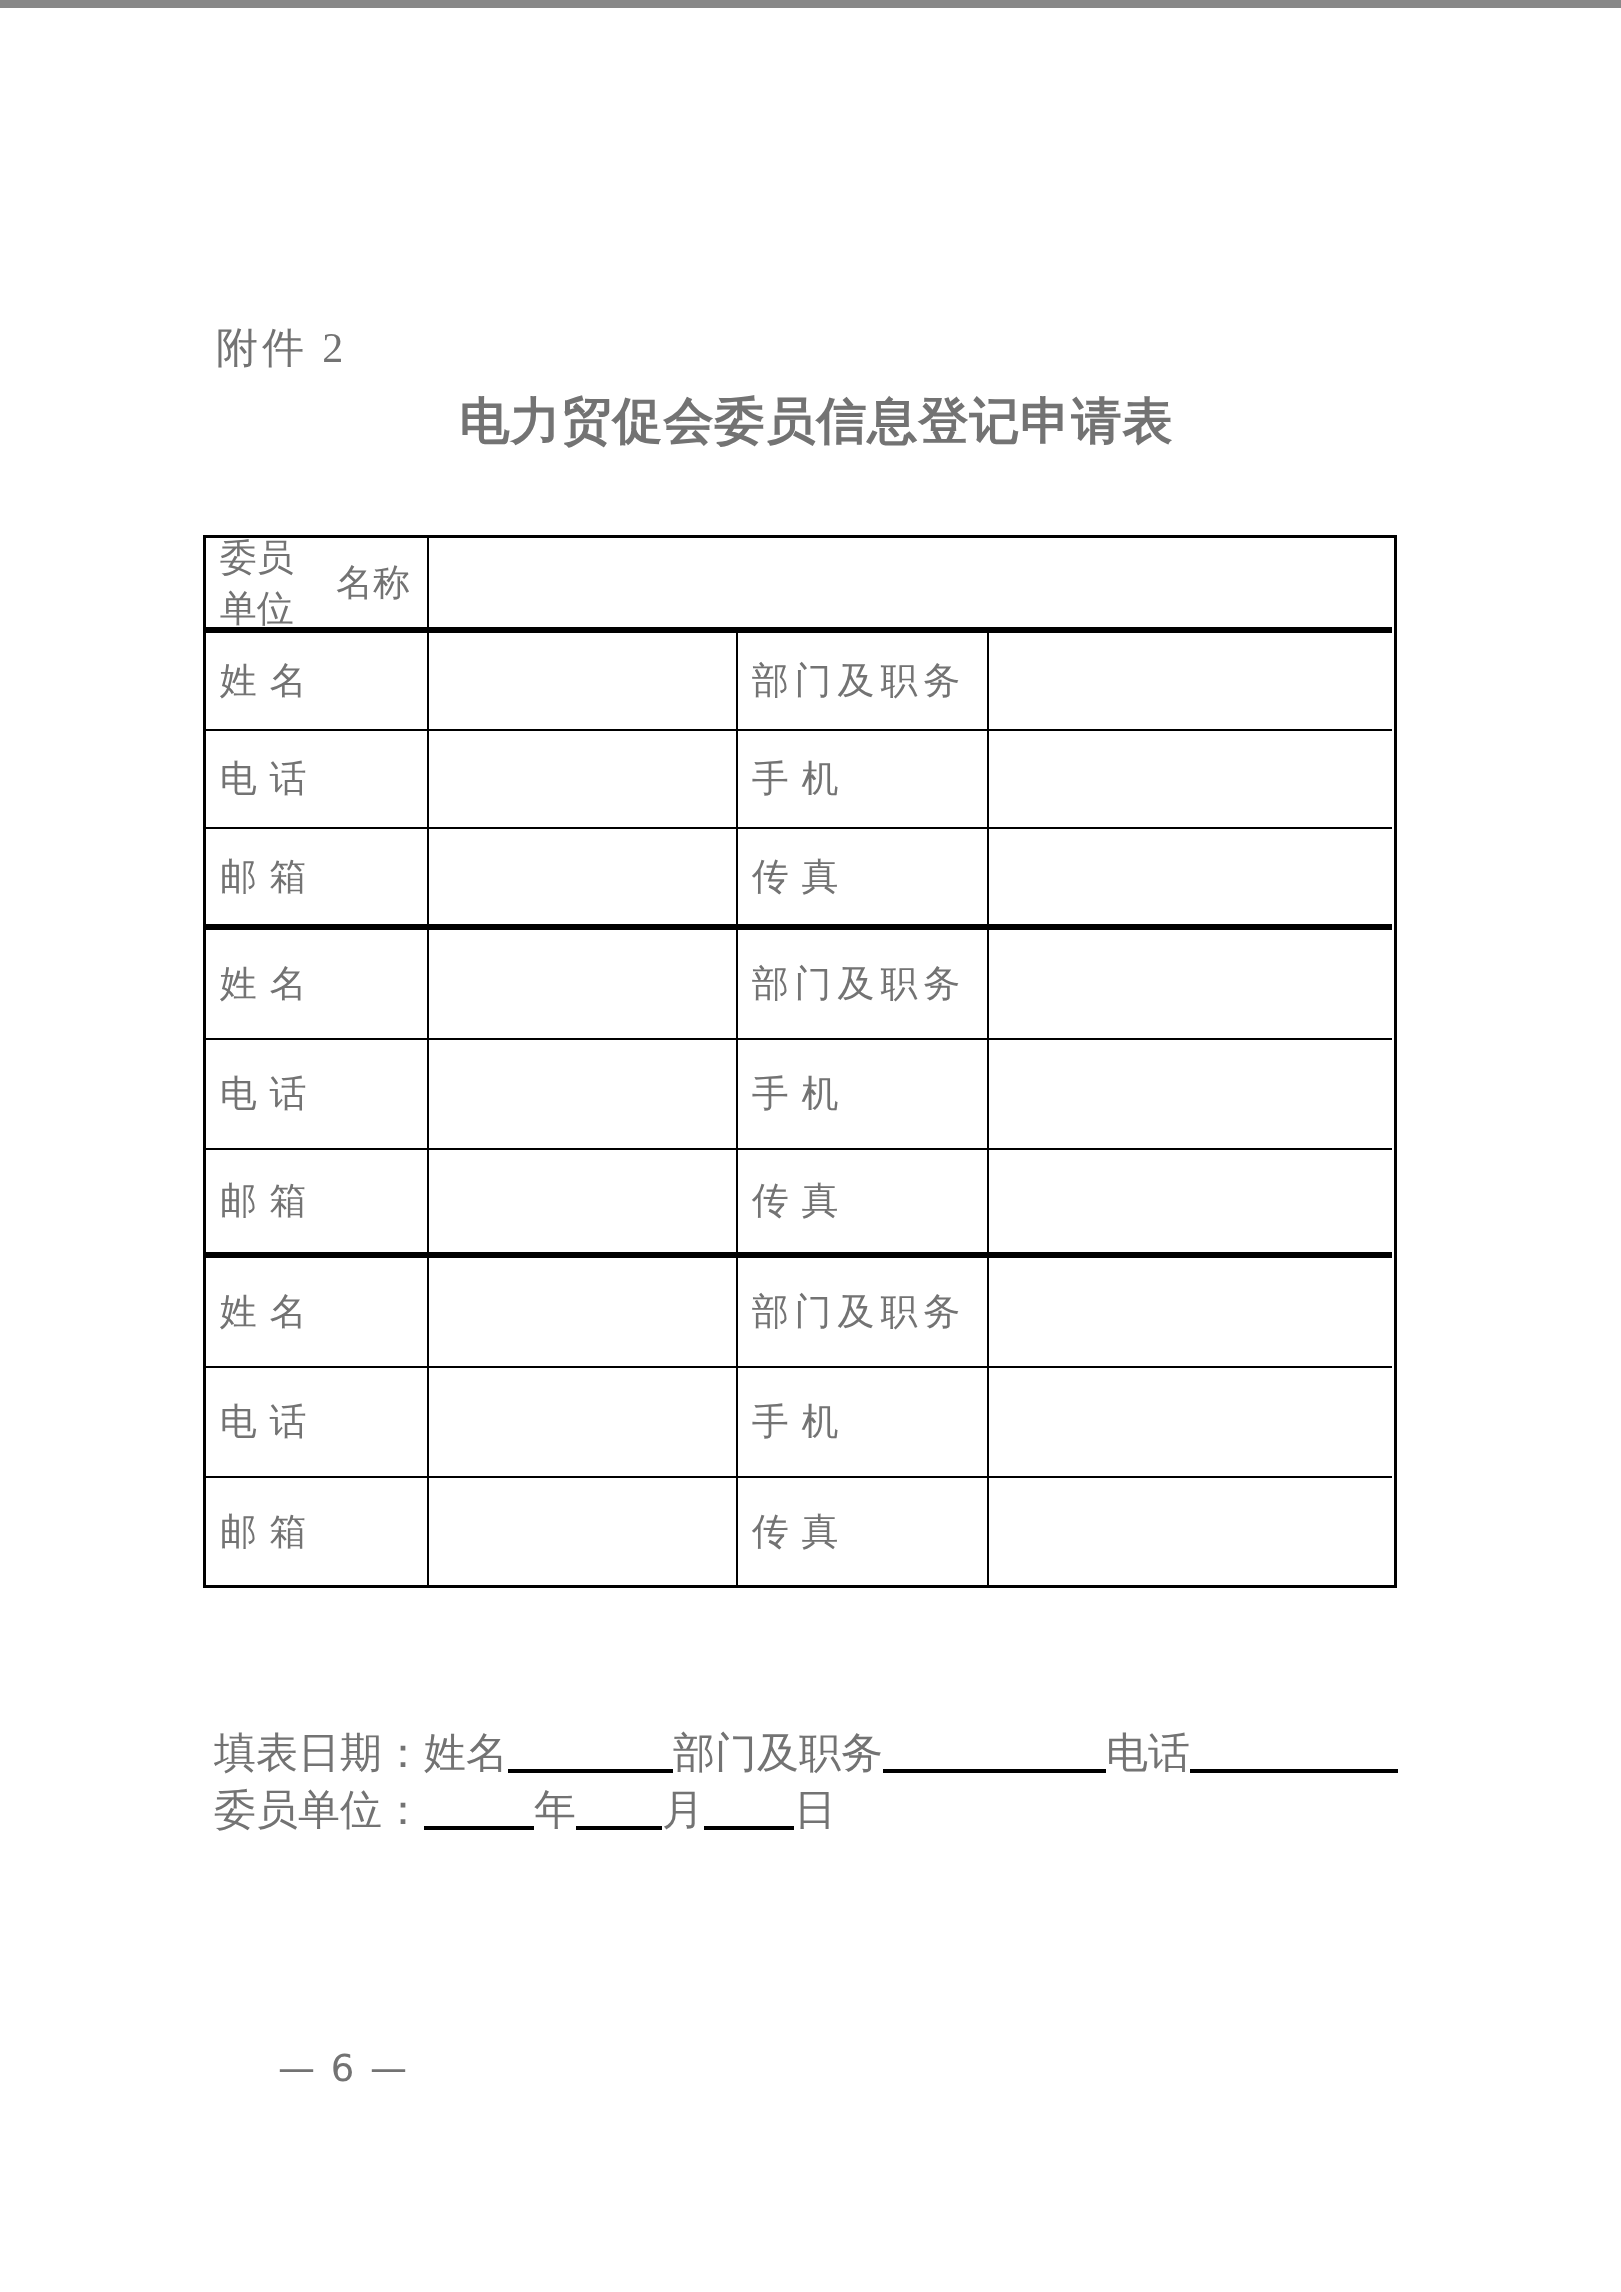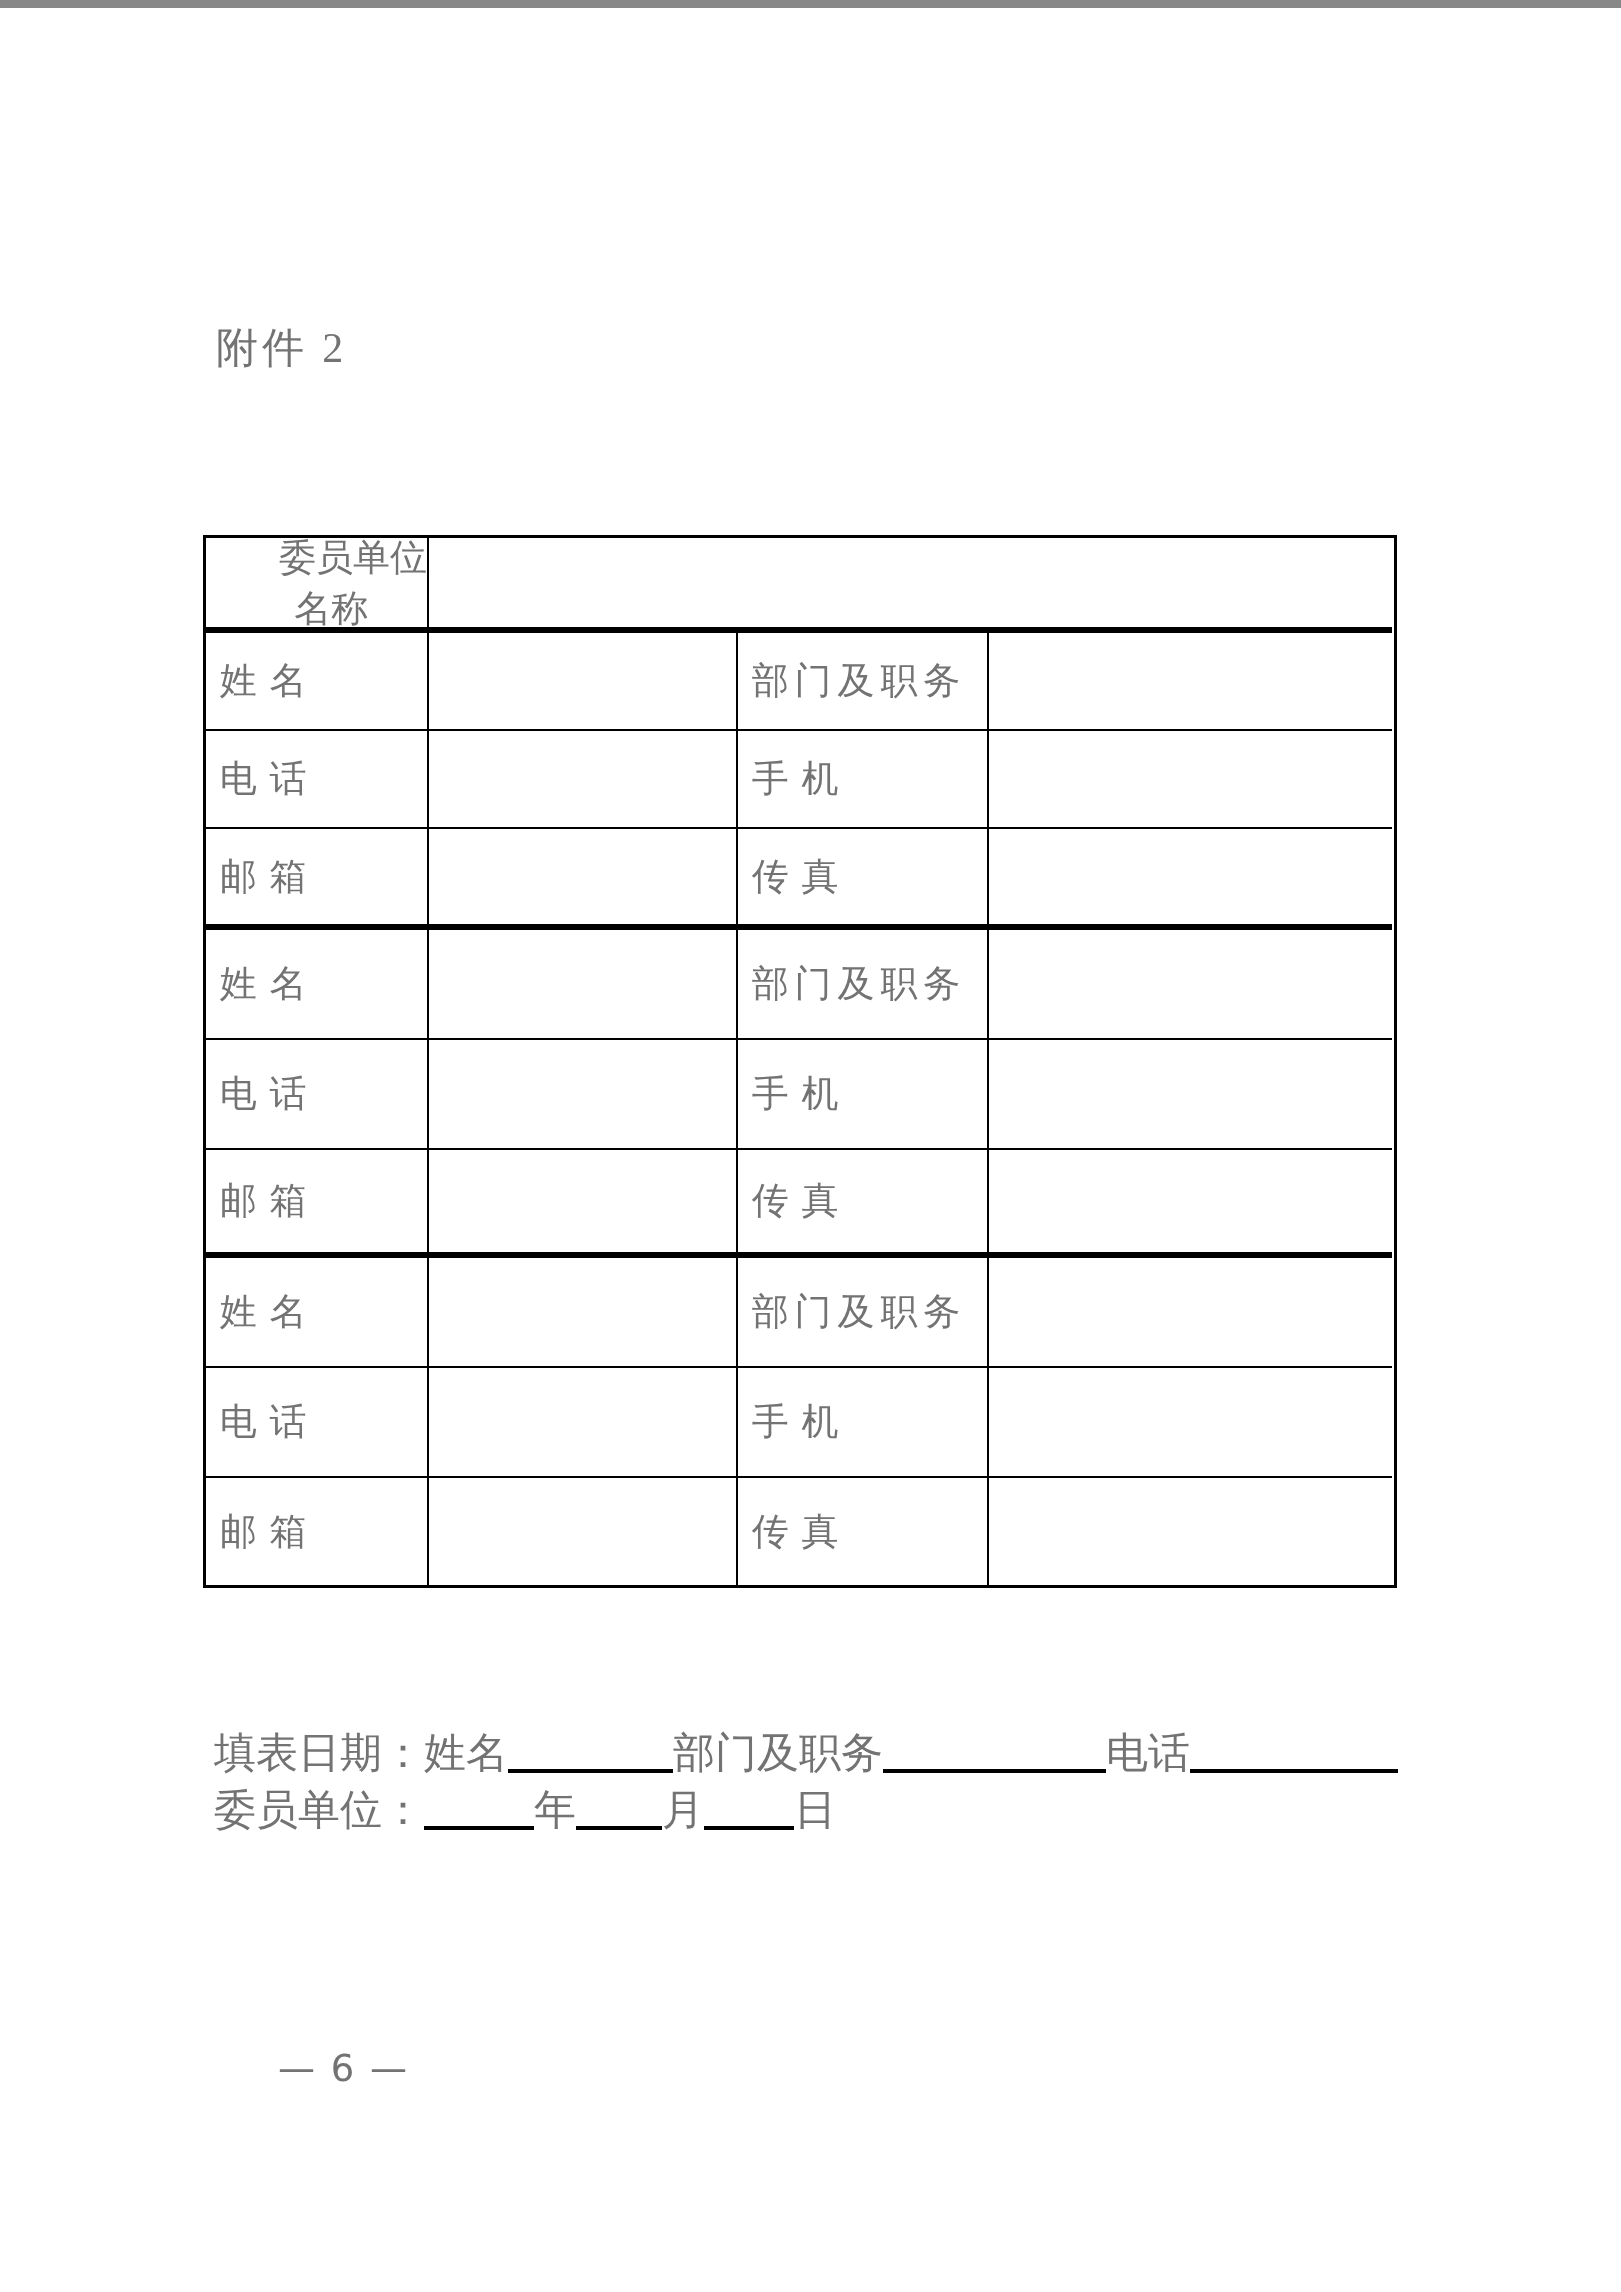--- a/index.html
+++ b/index.html
@@ -50,23 +50,23 @@
     display: flex;
     align-items: center;
   }
   .cell.c4 { border-right: none; }
   .cell.thick { border-bottom-width: 6.9px; }
   .cell.nob { border-bottom: none; }
   .cell.label { padding-left: 13.7px; font-size: 37px; }
   .ls2 { letter-spacing: 12.7px; }
   .ls5 { letter-spacing: 5.9px; }
   .unit-label {
-    flex-direction: column;
+    flex-direction: row;
     justify-content: center;
-    align-items: flex-end;
+    align-items: center;
     padding-left: 13.7px;
     font-size: 37px;
     line-height: 51px;
   }
   .unit-label .line2 {
     width: 100%;
     text-align: center;
     padding-left: 15.7px;
     box-sizing: border-box;
   }
@@ -114,20 +114,21 @@
     letter-spacing: 2px;
   }
 </style>
 </head>
 <body>
 
 <div class="page">
 
   <div class="attachment">附件 2</div>
 
+  <h1 class="title">电力贸促会委员信息登记申请表</h1>
 
   <div class="reg-table">
 
     <div class="cell unit-label thick">
       <span class="line1">委员单位</span>
       <span class="line2">名称</span>
     </div>
     <div class="cell value unit-value c4 thick"></div>
 
     <div class="cell label ls2">姓名</div>

